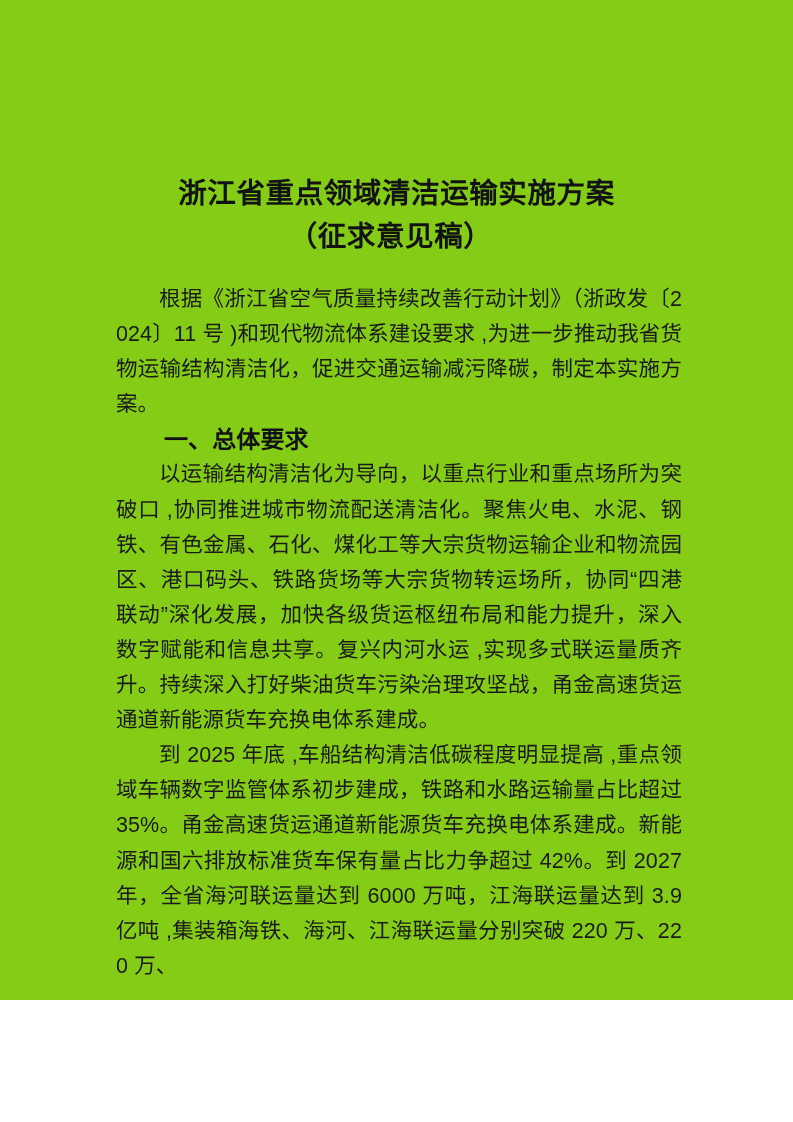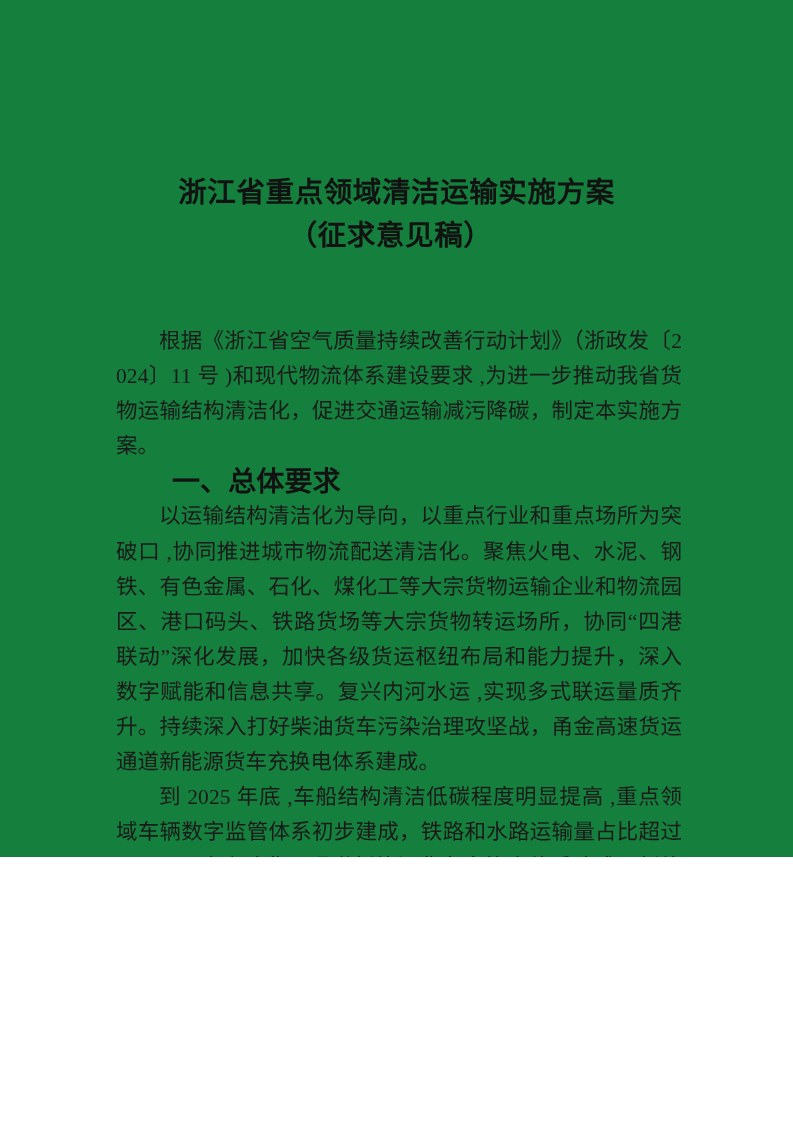--- a/index.html
+++ b/index.html
@@ -5,26 +5,26 @@
 <style>
   html, body {
     margin: 0;
     padding: 0;
     background: #ffffff;
   }
 
   .page {
     position: relative;
     width: 793px;
-    height: 857px;
+    height: 1000px;
     margin: 0 auto;
-    background: #15803d;
+    background: #84cc16;
     overflow: hidden;
     box-sizing: border-box;
-    font-family: Liberation Serif, serif;
+    font-family: Liberation Sans, sans-serif;
     color: #1a1a1a;
     -webkit-font-smoothing: antialiased;
   }
 
   
   .title-block {
     position: absolute;
     left: 0;
     top: 173px;
     width: 793px;
@@ -50,42 +50,41 @@
     margin: 3px 12px 0 0;
     white-space: nowrap;
   }
 
   
   .body-area {
     position: absolute;
     left: 116px;
     top: 282px;
     width: 566px;
-    margin-top: 42px;
   }
 
   .para {
     margin: 0;
     font-size: 21.5px;
     line-height: 35.1px;
     text-align: justify;
     text-align-last: left;
     text-justify: inter-ideograph;
     letter-spacing: 0.1px;
     color: #1a1a1a;
     word-break: break-all;
   }
 
   .para.indent {
     text-indent: 2em;
   }
 
   .section-heading {
     margin: 0;
-    font-size: 28px;
+    font-size: 24px;
     line-height: 35.1px;
     font-weight: 700;
     text-indent: 2em;
     letter-spacing: 0.1px;
     color: #121212;
   }
 
   
   .page-footer {
     position: absolute;

